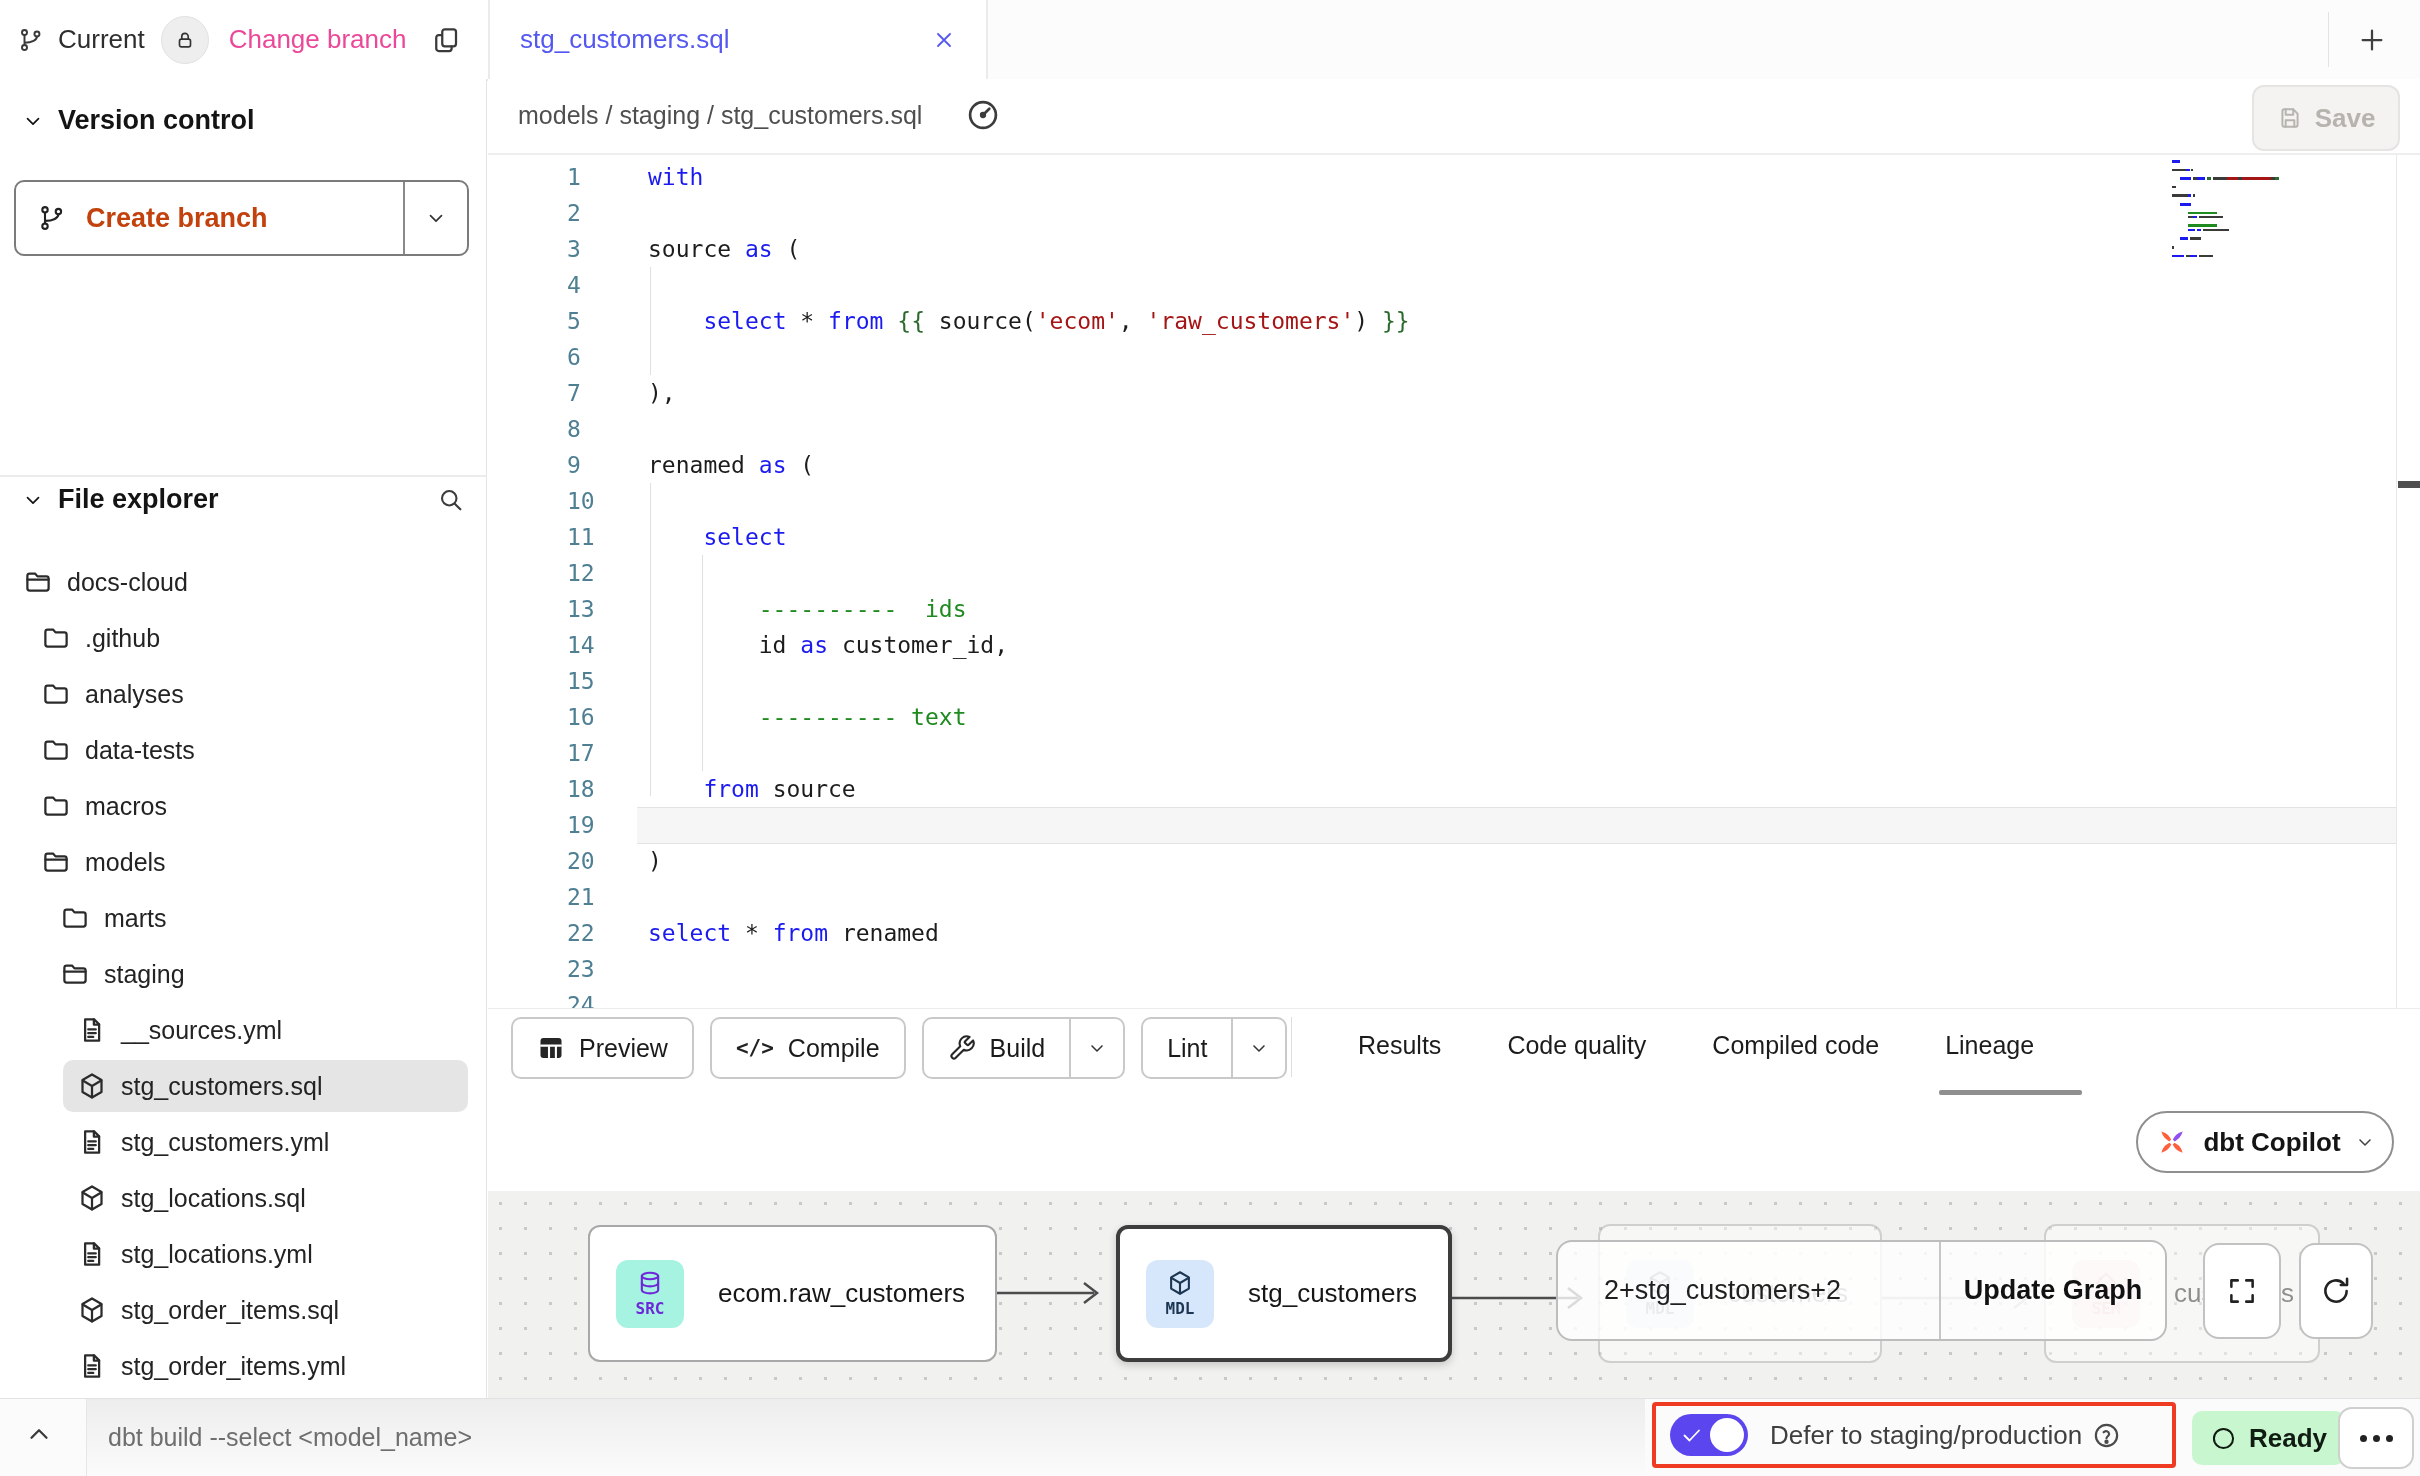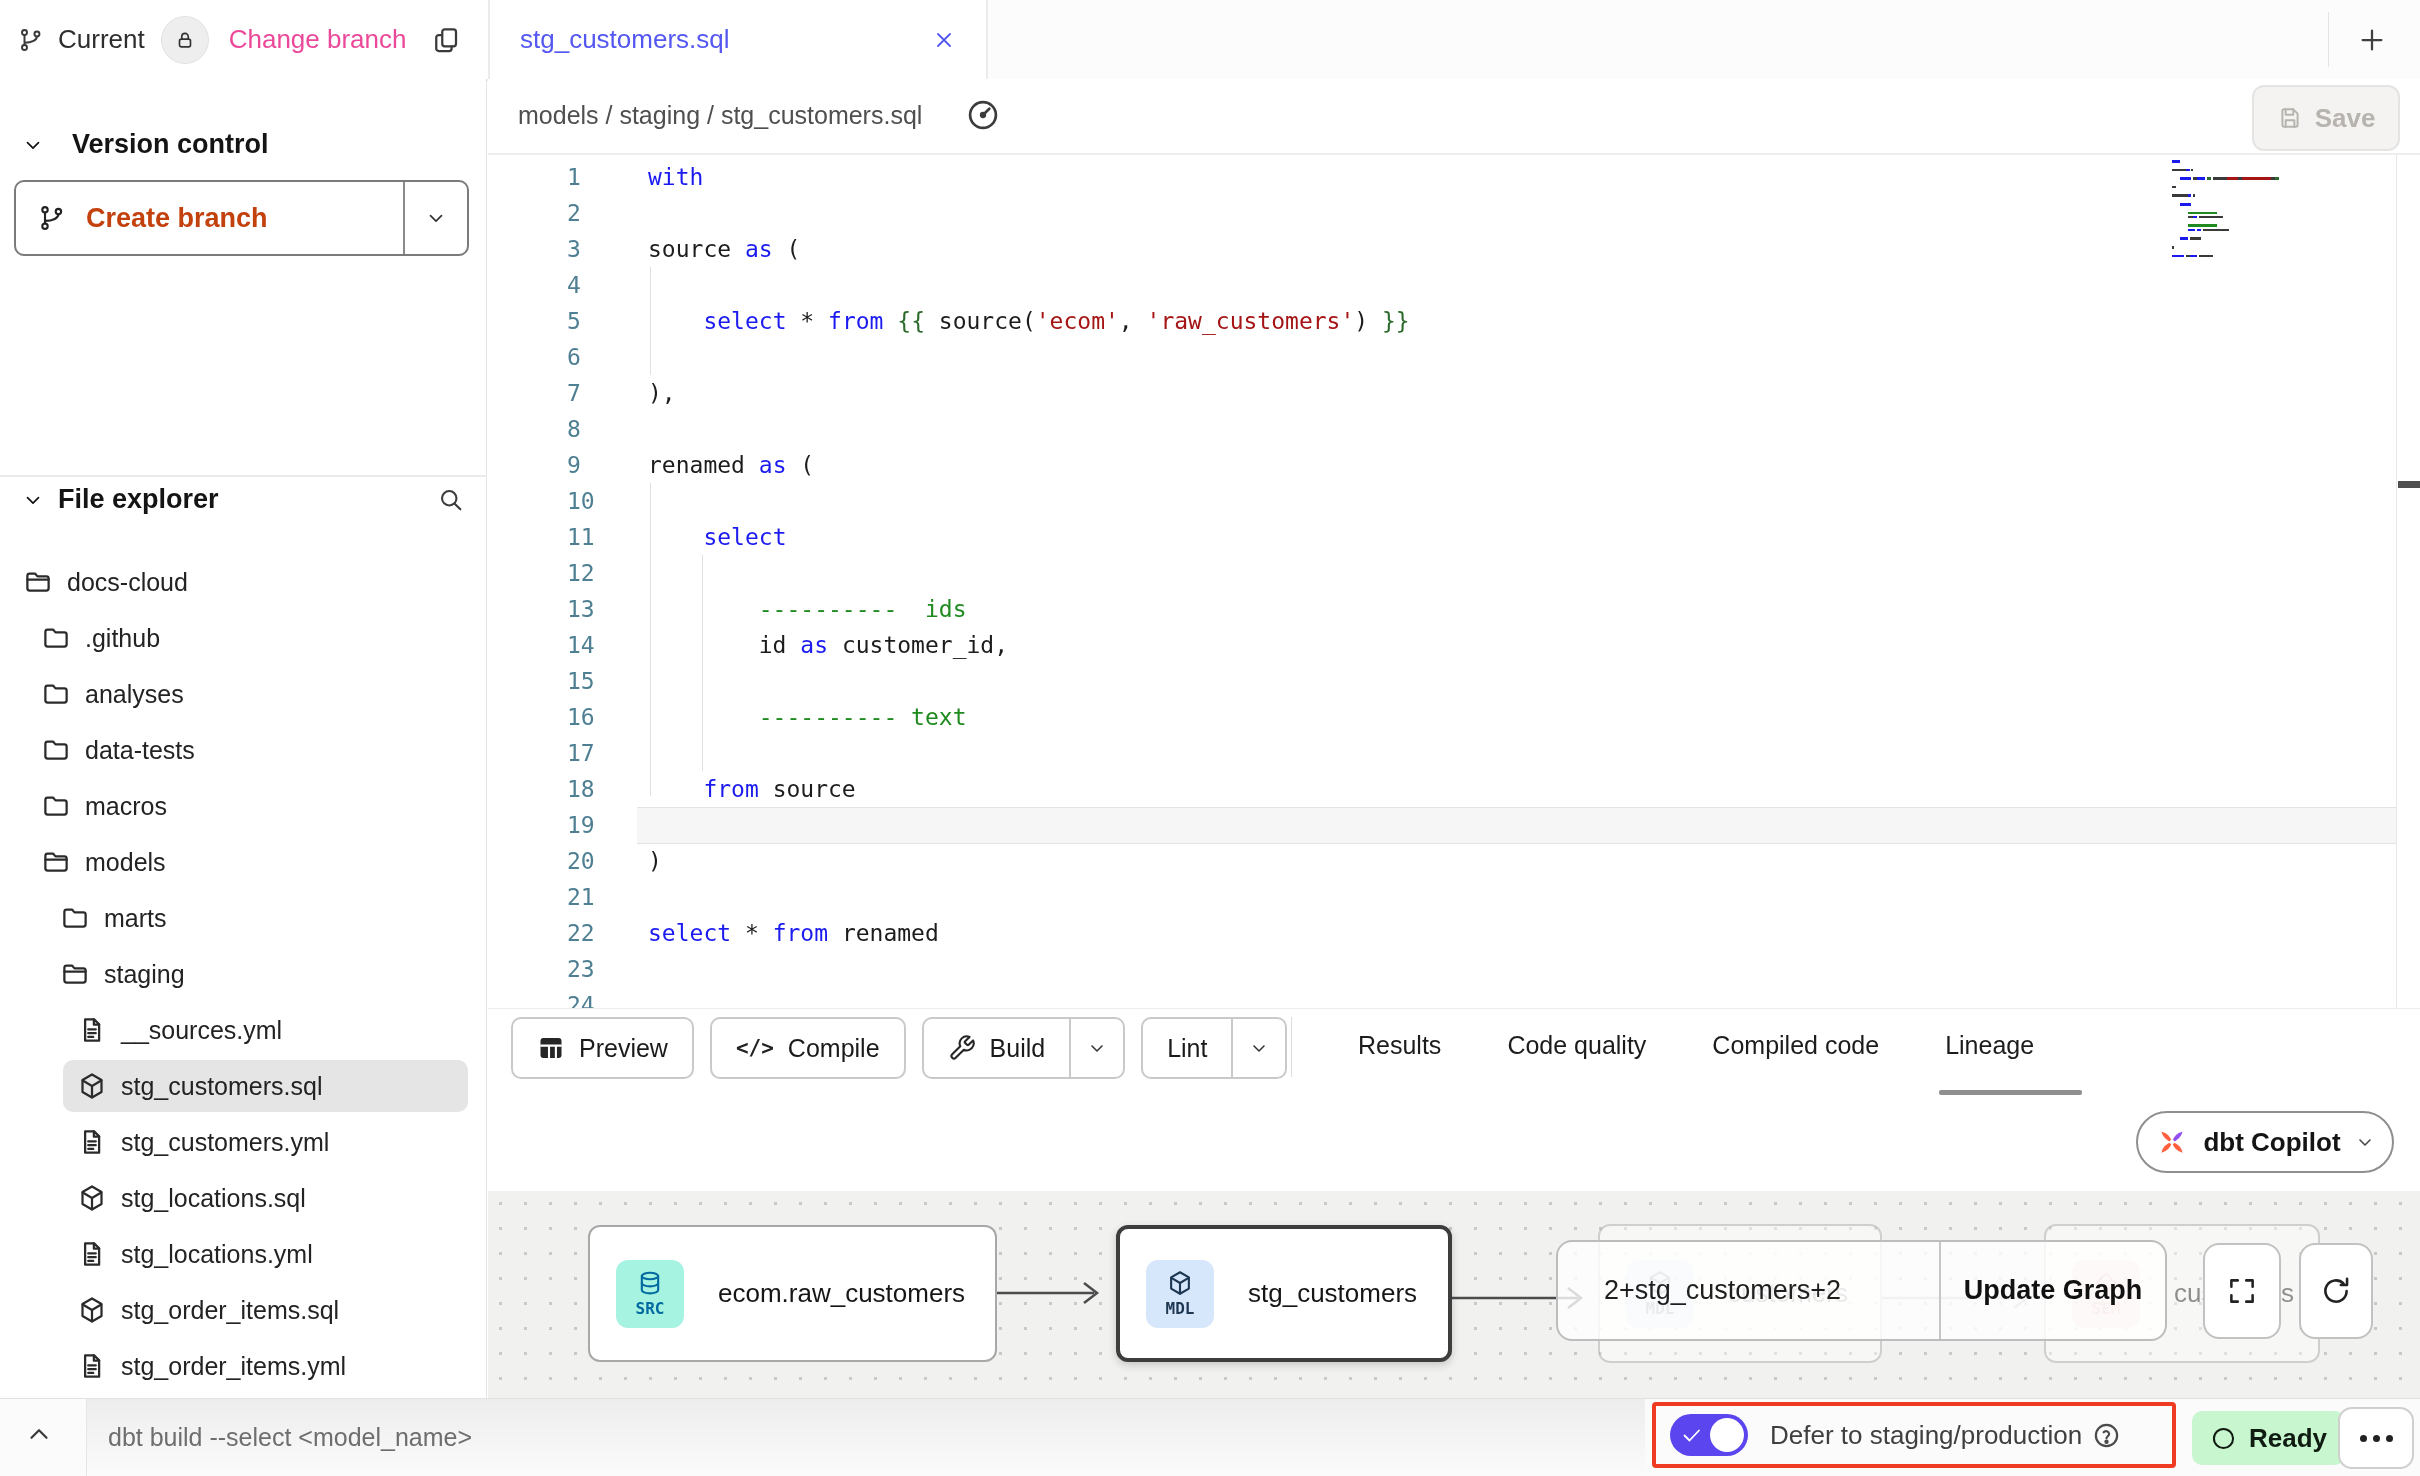--- a/index.html
+++ b/index.html
@@ -29,21 +29,21 @@
   
   .crumbrow{left:488px;top:79px;width:1932px;height:76px;background:#fff;border-bottom:2px solid #eeeeee;box-sizing:border-box;}
   .crumb-text{position:absolute;left:30px;top:22px;font-size:25px;color:#4f4f4f;}
   .gauge{position:absolute;left:477px;top:18px;color:#3c3c3c;}
   .save-btn{position:absolute;left:1764px;top:6px;width:144px;height:62px;background:#f4f3f2;border:2px solid #e6e4e2;
             border-radius:12px;display:flex;align-items:center;justify-content:center;gap:12px;
             color:#b7b3ae;font-size:26px;font-weight:600;}
 
   
   .sidebar{left:0;top:79px;width:487px;height:1319px;background:#fff;border-right:1px solid #e4e4e4;box-sizing:border-box;}
-  .vc-header{position:absolute;left:22px;top:26px;display:flex;align-items:center;gap:28px;color:#111;margin-top:24px;}
+  .vc-header{position:absolute;left:22px;top:26px;display:flex;align-items:center;gap:14px;color:#111;}
   .section-title{font-size:27px;font-weight:700;color:#141414;}
   .create-branch{position:absolute;left:14px;top:101px;width:455px;height:76px;border:2px solid #7b7b7b;border-radius:10px;
                  background:#fff;display:flex;align-items:center;box-sizing:border-box;}
   .cb-main{flex:1;display:flex;align-items:center;gap:20px;padding-left:22px;font-size:27px;font-weight:600;color:#c2410c;}
   .cb-divider{width:2px;height:100%;background:#8a8a8a;}
   .cb-chev{width:62px;display:flex;align-items:center;justify-content:center;color:#333;}
   .fe-section-border{position:absolute;left:0;top:396px;width:487px;height:2px;background:#ebebeb;}
   .fe-header{position:absolute;left:22px;top:405px;width:443px;display:flex;align-items:center;gap:14px;}
   .fe-search{margin-left:auto;color:#3c3c3c;}
   .tree{position:absolute;left:0;top:475px;width:486px;}
@@ -551,21 +551,21 @@
           <line x1="964" y1="107" x2="1090" y2="107"></line>
           <polyline points="1080,97 1093,107 1080,117"></polyline>
         </g>
         <g stroke="#b9b9b7" stroke-width="2.5" fill="none">
           <line x1="1394" y1="107" x2="1536" y2="107"></line>
           <polyline points="1526,97 1539,107 1526,117"></polyline>
         </g>
       </svg>
       <div id="lineage-nodes">
           <div class="lnode" style="left: 100px; top: 34px; width: 409px; height: 137px;">
-            <div class="nbadge" style="background: rgb(166, 243, 225); color: #0369a1;">
+            <div class="nbadge" style="background: rgb(166, 243, 225); color: #6d28d9;">
               <span class="ic">
                 <svg width="28" height="28" viewBox="0 0 24 24" fill="none" stroke="currentColor" stroke-width="1.8" stroke-linecap="round" stroke-linejoin="round">
                   <ellipse cx="12" cy="6" rx="7" ry="2.8"></ellipse>
                   <path d="M5 6v12c0 1.6 3.1 2.9 7 2.9s7-1.3 7-2.9V6"></path>
                   <path d="M5 12c0 1.6 3.1 2.9 7 2.9s7-1.3 7-2.9"></path>
                 </svg>
               </span>
               <span class="bl">SRC</span>
             </div>
             <span class="nname">ecom.raw_customers</span>

